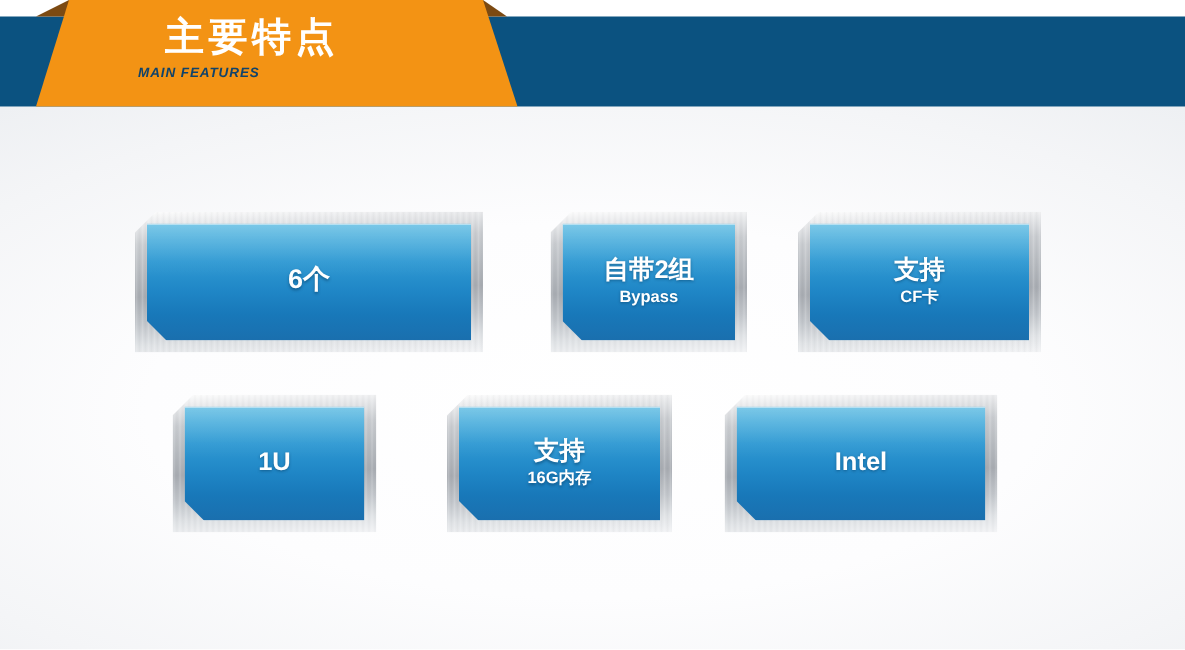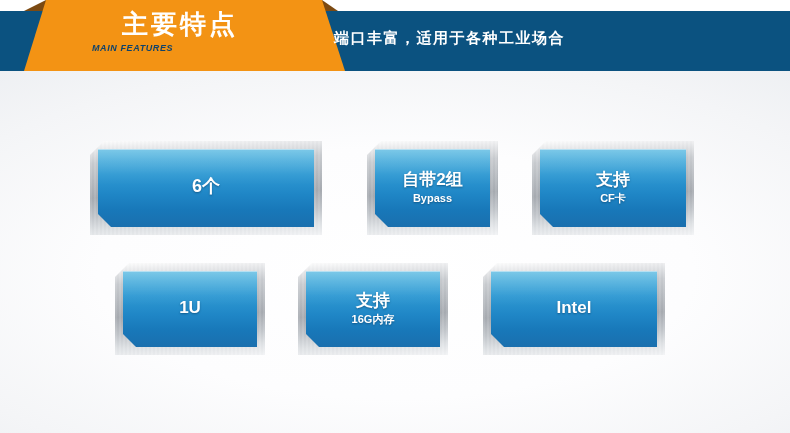--- a/index.html
+++ b/index.html
@@ -38,21 +38,21 @@
     overflow: hidden;
   }
   .header svg {
     position: absolute;
     left: 0; top: 0;
     display: block;
   }
 
   .header-title {
     position: absolute;
-    left: 80px;
+    left: 68px;
     top: 8px;
     width: 200px;
     text-align: center;
     color: #ffffff;
     font-size: 26px;
     font-weight: 700;
     letter-spacing: 3px;
     line-height: 32px;
     white-space: nowrap;
   }
@@ -219,21 +219,20 @@
 
       <polygon points="300,11 322,0 338,11" fill="#7c4a12"></polygon>
 
       <polygon points="46,0 322,0 345,71 24,71" fill="#f39314"></polygon>
     </svg>
 
     <div class="header-title">主要特点</div>
 
     <div class="header-subtitle-en">MAIN FEATURES</div>
 
-    <div class="header-tagline">端口丰富，适用于各种工业场合</div>
   </div>
 
   <div class="cards-area">
 
     <div class="card wide" style="left:90px; top:141px; width:232px; height:94px;">
       <div class="card-shadow"></div>
       <div class="card-frame"></div>
       <div class="card-inner"></div>
       <div class="card-text">
         <div class="card-line l1">6个</div>
@@ -253,21 +252,21 @@
     <div class="card" style="left:532px; top:141px; width:162px; height:94px;">
       <div class="card-shadow"></div>
       <div class="card-frame"></div>
       <div class="card-inner"></div>
       <div class="card-text">
         <div class="card-line l1">支持</div>
         <div class="card-line l2">CF卡</div>
       </div>
     </div>
 
-    <div class="card" style="left:115px; top:263px; width:150px; height:92px;text-decoration:underline;">
+    <div class="card" style="left:115px; top:263px; width:136px; height:92px;text-decoration:underline;">
       <div class="card-shadow"></div>
       <div class="card-frame"></div>
       <div class="card-inner"></div>
       <div class="card-text">
         <div class="card-line l1">1U</div>
       </div>
     </div>
 
     <div class="card" style="left:298px; top:263px; width:150px; height:92px;">
       <div class="card-shadow"></div>

